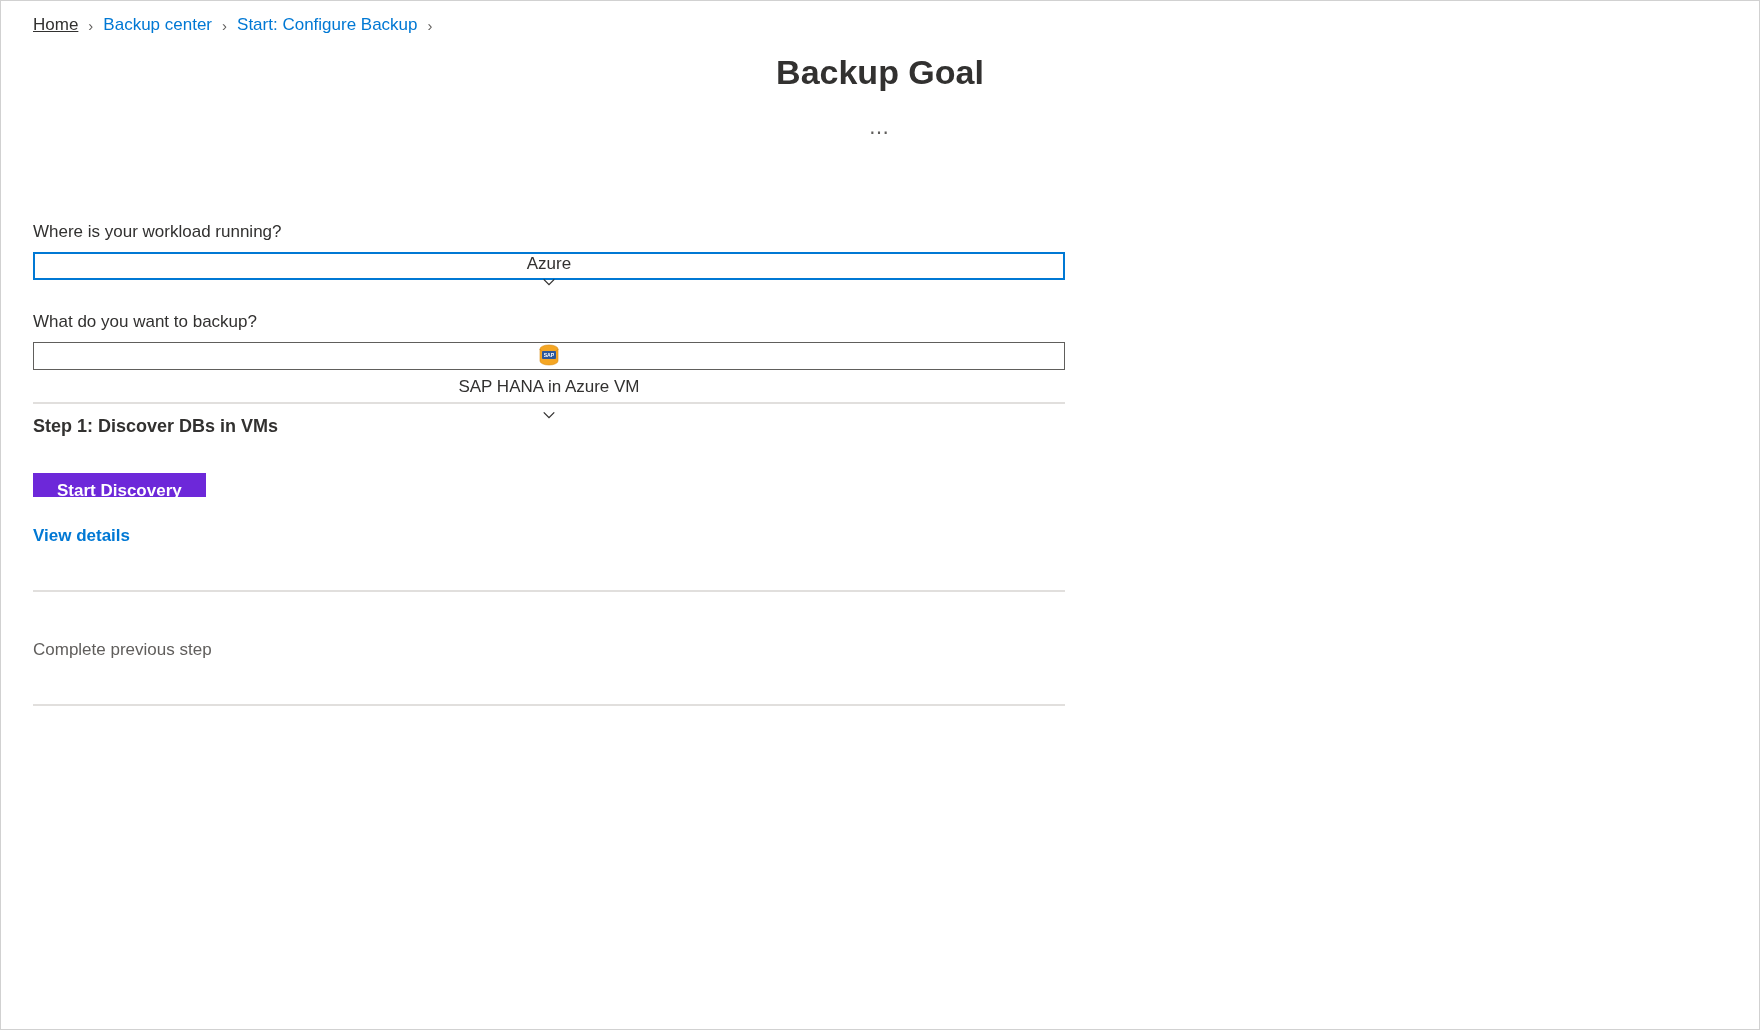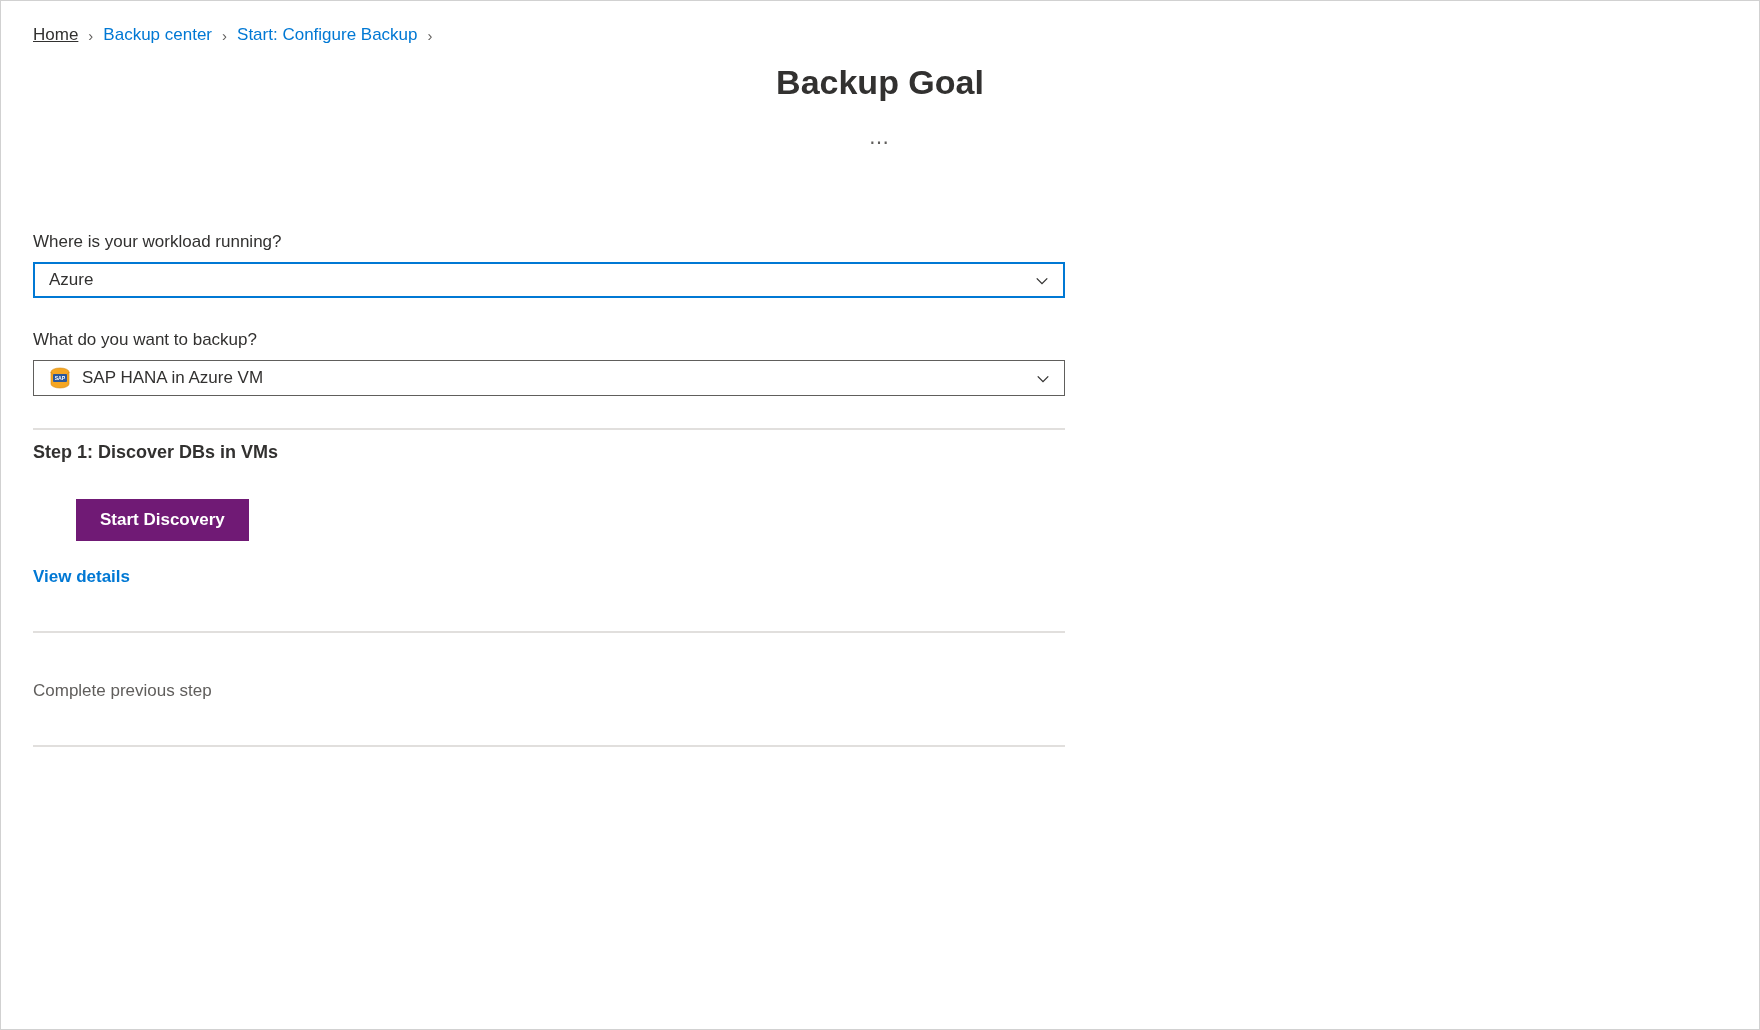--- a/index.html
+++ b/index.html
@@ -17,21 +17,21 @@
       border: 1px solid #d1d1d1;
       padding: 14px 32px;
     }
 
     .breadcrumb {
       display: flex;
       align-items: center;
       gap: 10px;
       font-size: 17px;
       margin-bottom: 18px;
-      margin-top: 10px;
+      margin-top: 0;
     }
 
     .breadcrumb a {
       color: #0078d4;
       text-decoration: none;
     }
 
     .breadcrumb a.home {
       text-decoration: underline;
       color: #323130;
@@ -74,28 +74,29 @@
     .form-label {
       display: block;
       font-size: 17px;
       color: #323130;
       margin-bottom: 10px;
     }
 
     .dropdown {
       position: relative;
       width: 100%;
-      height: 36px;
+      height: 28px;
       border: 1px solid #605e5c;
       background: #ffffff;
       display: flex;
       align-items: center;
       padding: 0 14px;
       cursor: pointer;
       font-size: 17px;
+      flex-direction: column;
     }
 
     .dropdown.active {
       border: 2px solid #0078d4;
     }
 
     .dropdown-value {
       flex: 1;
       color: #323130;
     }
@@ -137,30 +138,29 @@
     }
 
     .step-heading {
       font-size: 18px;
       font-weight: 600;
       color: #323130;
       margin-bottom: 36px;
     }
 
     .btn-primary {
-      background: #701a75;
+      background: #6d28d9;
       color: #ffffff;
       border: none;
       padding: 8px 24px;
       font-size: 17px;
       font-weight: 600;
       cursor: pointer;
       font-family: inherit;
-      height: 42px;
-      margin-left: 43px;
+      height: 24px;
     }
 
     .link {
       display: inline-block;
       color: #0078d4;
       font-size: 17px;
       font-weight: 600;
       text-decoration: none;
       margin-top: 26px;
       cursor: pointer;

